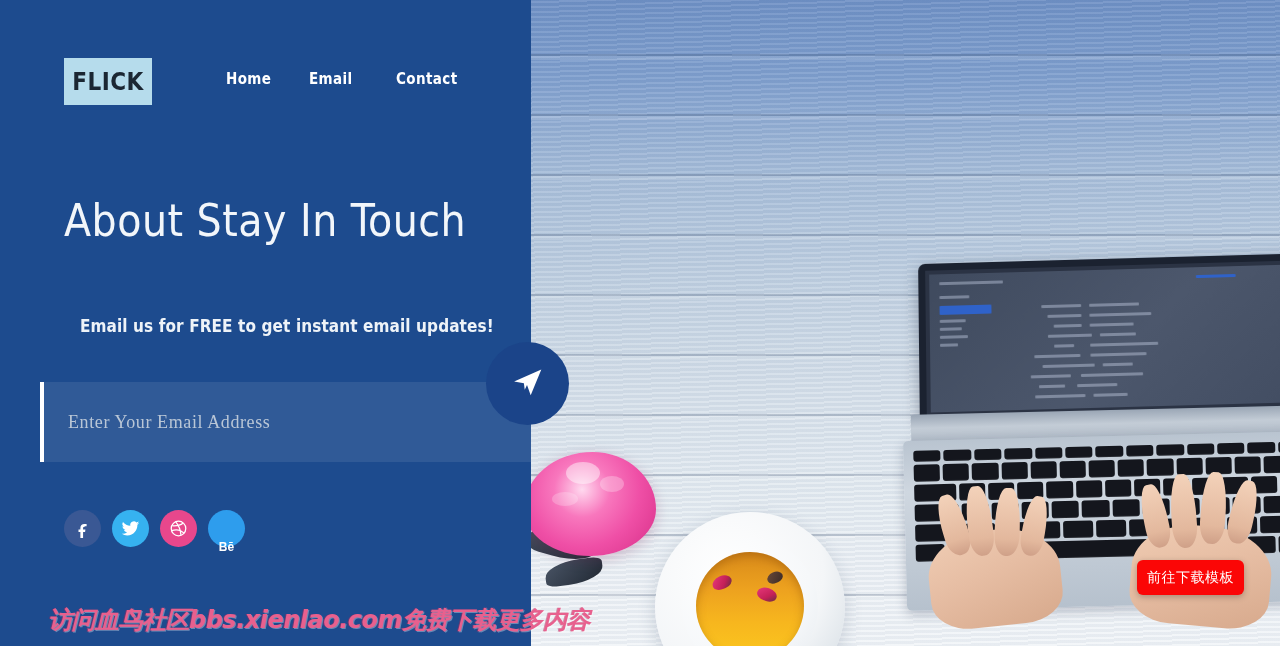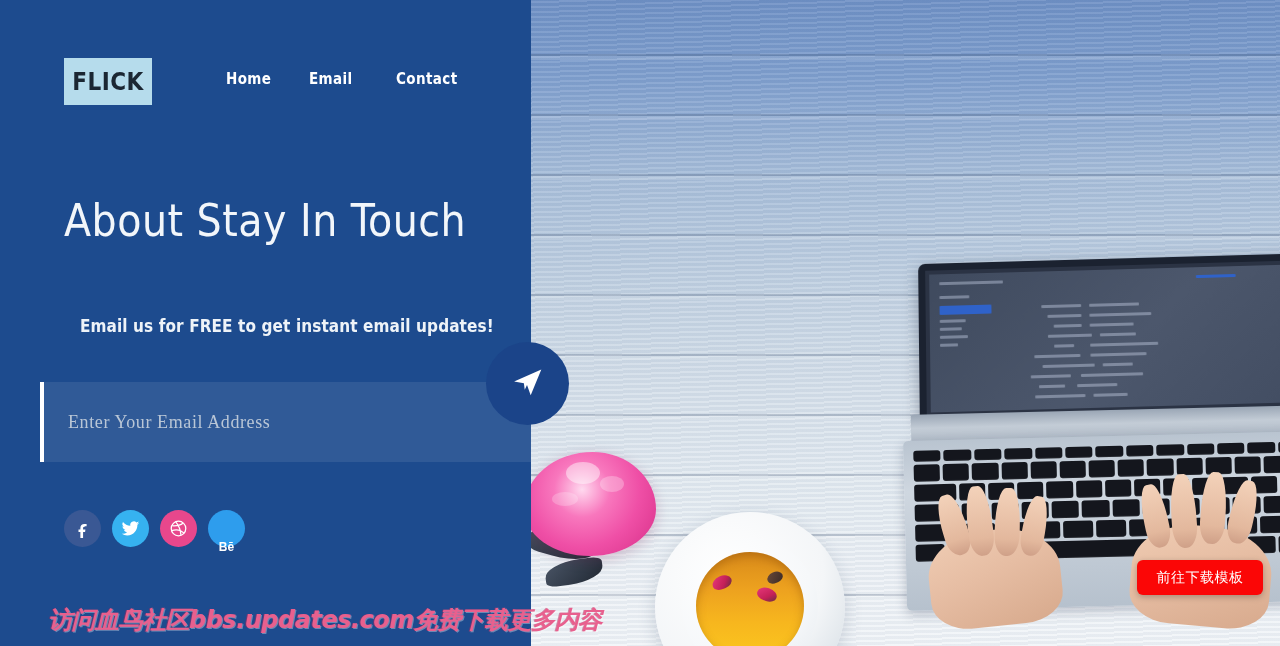--- a/index.html
+++ b/index.html
@@ -216,21 +216,21 @@
     font-size: 24px; font-weight: 700; font-style: italic;
     color: #e8608e; white-space: nowrap;
     letter-spacing: -0.5px;
     text-shadow: 1px 1px 0 rgba(255,255,255,.35), -1px 0 0 rgba(180,40,90,.5);
     font-family: "DejaVu Sans", sans-serif;
   }
 
   
   .cta {
     position: absolute; left: 1137px; top: 560px;
-    width: 126px; height: 35px; border-radius: 6px;
+    width: 107px; height: 35px; border-radius: 6px;
     background: #fb0606; border: 0; cursor: pointer;
     color: #ffffff; font-size: 14px; letter-spacing: .5px;
     display: flex; align-items: center; justify-content: center;
     font-family: "DejaVu Sans", sans-serif;
     box-shadow: 0 2px 6px rgba(0,0,0,.25);
   }
 </style>
 </head>
 <body>
 
@@ -452,18 +452,18 @@
             <circle cx="12" cy="12" r="9.2" fill="none" stroke="#ffffff" stroke-width="1.6"></circle>
             <path d="M4 8.5c5 .3 10.5-.6 13.6-3.2M3.4 14.6c5.8-1.9 11.9-.6 15.9 3.6M8.5 3.6c3.6 4.2 6 9.6 6.6 16.4" fill="none" stroke="#ffffff" stroke-width="1.6"></path>
           </svg>
         </span>
       </div>
       <div class="soc soc-be">
         <span style="font-size:12px;font-weight:700;line-height:1;margin-top:37px;">Bē</span>
       </div>
     </div>
 
-    <div class="watermark">访问血鸟社区bbs.updates.com免费下载更多内容</div>
+    <div class="watermark">访问血鸟社区bbs.xienlao.com免费下载更多内容</div>
   </div>
 
   <button class="cta">前往下载模板</button>
 
 </div>
 
 </body></html>

